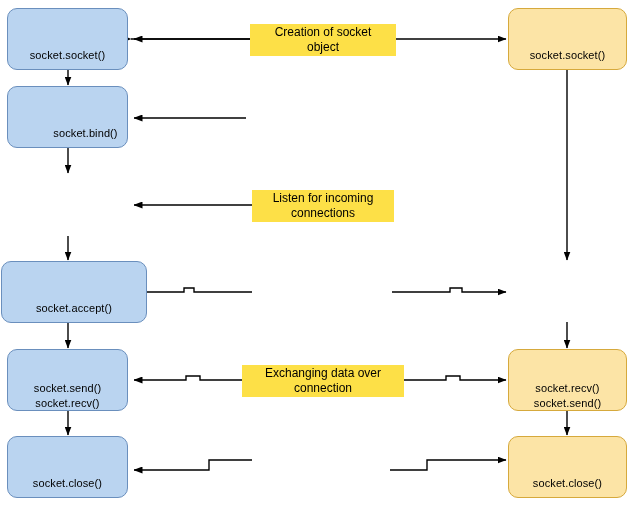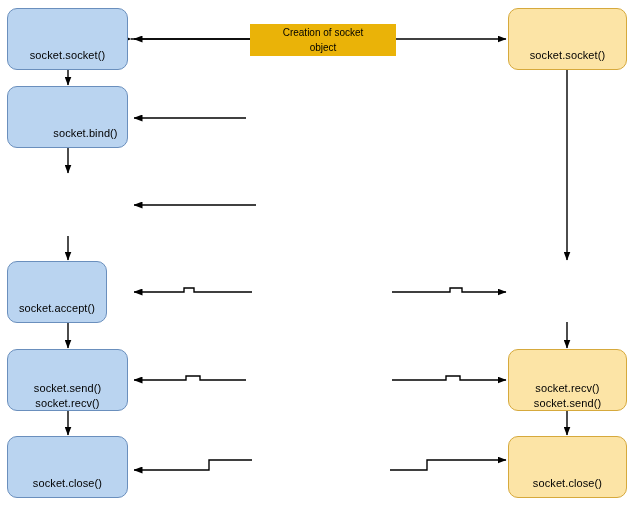--- a/index.html
+++ b/index.html
@@ -45,26 +45,26 @@
     background: #fce4a6;
     border: 1px solid #d6a93c;
   }
   .node-label {
     white-space: pre-line;
     padding: 0 4px;
     margin-top: 32px;
   }
   .edge-label {
     position: absolute;
-    font-size: 10px;
+    font-size: 12px;
     line-height: 15px;
     color: #000000;
     text-align: center;
     white-space: pre-line;
-    background: #eab308;
+    background: #fde047;
     padding: 0 3px;
     box-sizing: border-box;
     display: flex;
     align-items: center;
     justify-content: center;
   }
 </style>
 </head>
 <body>
 
@@ -128,21 +128,21 @@
 
   <div class="node-box server" style="left:7px; top:8px; width:121px; height:62px;">
     <span class="node-label">socket.socket()</span>
   </div>
 
   <div class="node-box server" style="left:7px; top:86px; width:121px; height:62px;padding-left:36px;">
     <span class="node-label">socket.bind()</span>
   </div>
 
 
-  <div class="node-box server" style="left:7px; top:261px; width:100px; height:62px;">
+  <div class="node-box server" style="left:1px; top:261px; width:146px; height:62px;">
     <span class="node-label">socket.accept()</span>
   </div>
 
   <div class="node-box server" style="left:7px; top:349px; width:121px; height:62px;">
     <span class="node-label">socket.send()
 socket.recv()</span>
   </div>
 
   <div class="node-box server" style="left:7px; top:436px; width:121px; height:62px;">
     <span class="node-label">socket.close()</span>
@@ -159,17 +159,21 @@
   </div>
 
   <div class="node-box client" style="left:508px; top:436px; width:119px; height:62px;">
     <span class="node-label">socket.close()</span>
   </div>
 
   <div class="edge-label" style="left:250px; top:24px; width:146px; height:32px;">Creation of socket
 object</div>
 
 
+  <div class="edge-label" style="left:252px; top:190px; width:142px; height:32px;">Listen for incoming
+connections</div>
 
 
+  <div class="edge-label" style="left:242px; top:365px; width:162px; height:32px;">Exchanging data over
+connection</div>
 
 
 </div>
 
 </body></html>

